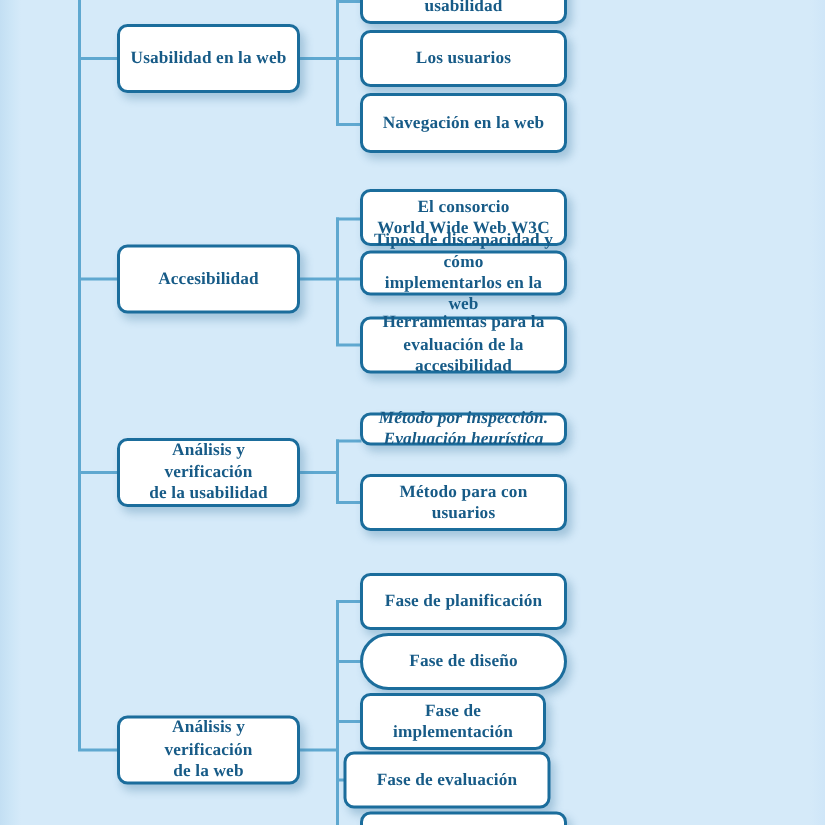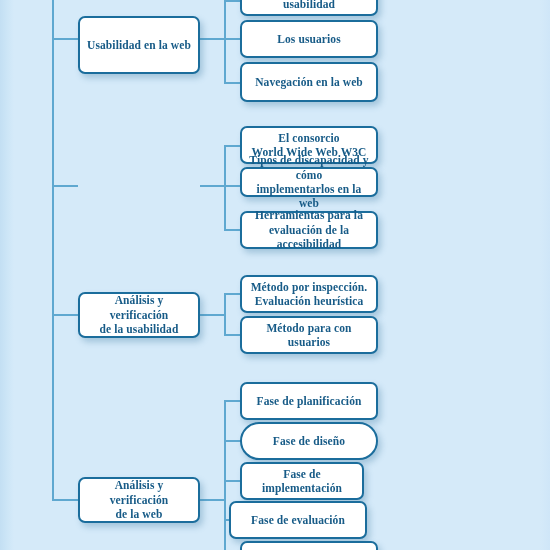--- a/index.html
+++ b/index.html
@@ -104,49 +104,52 @@
   <div class="vline" style="left:224px; top:400px; height:150px;"></div>
   <div class="hline" style="left:224px; top:400px; width:17px;"></div>
   <div class="hline" style="left:224px; top:440px; width:17px;"></div>
   <div class="hline" style="left:224px; top:480px; width:17px;"></div>
   <div class="hline" style="left:224px; top:519px; width:17px;"></div>
 
   <div class="node child" style="left:240px; top:-22px; width:138px; height:38px;">
     <span class="lbl">y estándares de usabilidad</span>
   </div>
 
-  <div class="node parent" style="left:78px; top:16px; width:122px; height:58px;">
+  <div class="node parent" style="left:78px; top:16px; width:122px; height:46px;">
     <span class="lbl">Usabilidad en la web</span>
   </div>
 
   <div class="node child" style="left:240px; top:20px; width:138px; height:38px;">
     <span class="lbl">Los usuarios</span>
   </div>
 
   <div class="node child" style="left:240px; top:62px; width:138px; height:40px;align-items:center;">
     <span class="lbl">Navegación en la web</span>
   </div>
 
   <div class="node child" style="left:240px; top:126px; width:138px; height:38px;">
     <span class="lbl">El consorcio
 World Wide Web W3C</span>
   </div>
 
+  <div class="node parent" style="left:78px; top:163px; width:122px; height:46px;">
+    <span class="lbl">Accesibilidad</span>
+  </div>
 
   <div class="node child" style="left:240px; top:167px; width:138px; height:30px;">
     <span class="lbl">Tipos de discapacidad y cómo
 implementarlos en la web</span>
   </div>
 
   <div class="node child" style="left:240px; top:211px; width:138px; height:38px;">
     <span class="lbl">Herramientas para la
 evaluación de la accesibilidad</span>
   </div>
 
-  <div class="node child" style="left:240px; top:275px; width:138px; height:38px;">
+  <div class="node child" style="left:240px; top:275px; width:138px; height:22px;font-style:italic;">
     <span class="lbl">Método por inspección.
 Evaluación heurística</span>
   </div>
 
   <div class="node parent" style="left:78px; top:292px; width:122px; height:46px;">
     <span class="lbl">Análisis y verificación
 de la usabilidad</span>
   </div>
 
   <div class="node child" style="left:240px; top:316px; width:138px; height:38px;">

